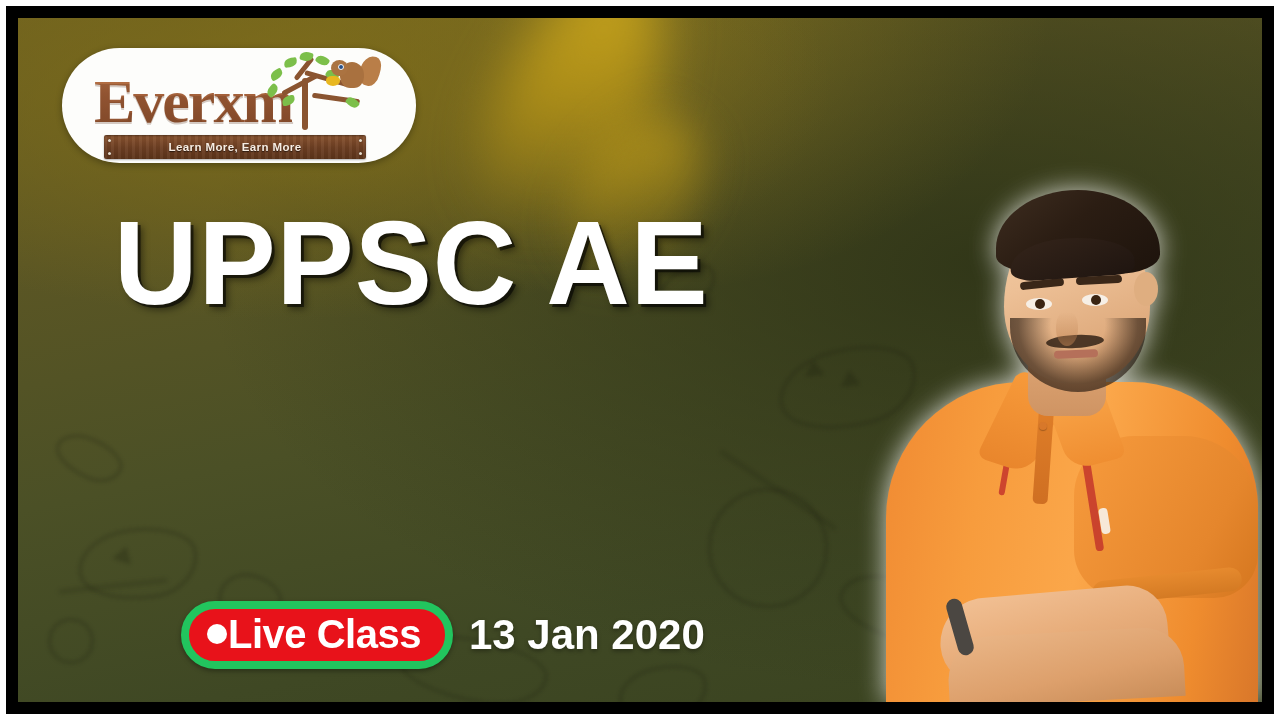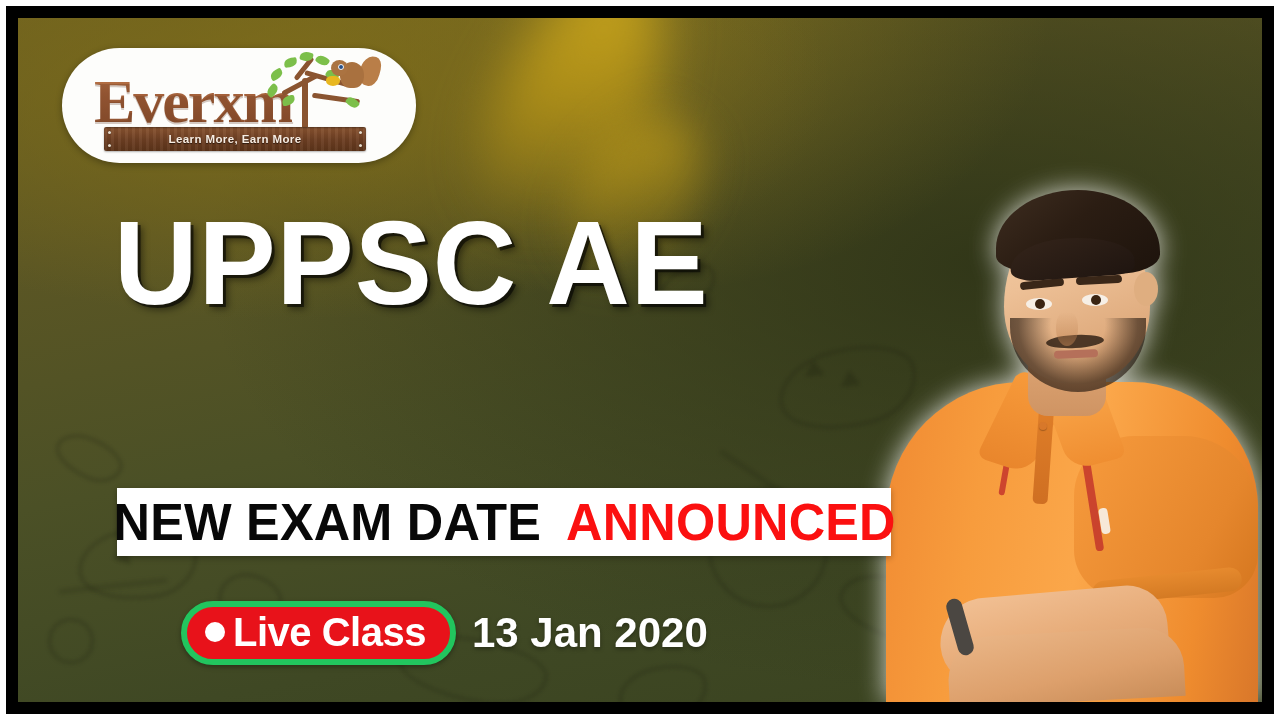--- a/index.html
+++ b/index.html
@@ -129,21 +129,21 @@
     color:#a4613a;
     background:linear-gradient(180deg,#c07a4a 0%,#a3603a 40%,#8a4e2d 100%);
     -webkit-background-clip:text;
     background-clip:text;
     -webkit-text-fill-color:transparent;
     text-shadow:0 2px 0 rgba(90,48,24,0.25);
   }
   
   .logo-plank {
     position:absolute;
-    left:42px; bottom:12px;
+    left:42px; bottom:4px;
     width:262px; height:24px;
     background:
       repeating-linear-gradient(90deg, rgba(255,255,255,0.045) 0 3px, rgba(0,0,0,0.05) 3px 7px),
       linear-gradient(180deg,#8a5430 0%,#6e3f23 52%,#5c3419 100%);
     border-radius:2px;
     box-shadow:0 1px 2px rgba(0,0,0,0.38) inset, 0 1px 2px rgba(0,0,0,0.3);
     display:flex; align-items:center; justify-content:center;
   }
   .logo-plank span {
     color:#f7ece2;
@@ -270,23 +270,23 @@
   #banner-white .dark  { color:#080808; }
   #banner-white .accent{ color:#fb1010; }
 
   
   #live-row {
     position:absolute;
     left:163px; top:583px;
     display:flex; align-items:center; gap:16px;
   }
   #live-pill {
-    display:flex; align-items:center; gap:8px;
+    display:flex; align-items:center; gap:1px;
     background:#e8121a;
-    border:6px solid #22c55e;
+    border:8px solid #22c55e;
     border-radius:40px;
     padding:4px 24px 6px 18px;
     box-shadow:0 2px 5px rgba(0,0,0,0.35);
   }
   #live-dot {
     width:20px; height:20px;
     border-radius:50%;
     background:#ffffff;
     flex:none;
   }
@@ -576,24 +576,20 @@
             <i class="plank-screw ps3"></i>
               <i class="plank-screw ps4"></i>
             <span>Learn More, Earn More</span>
           </div>
         </div>
       </div>
 
       <div id="title">UPPSC AE</div>
 
 
-      <div id="banner-white">
-        <span class="txt dark">NEW EXAM DATE</span>
-        <span class="txt accent">ANNOUNCED</span>
-      </div>
 
       <div id="live-row">
         <div id="live-pill">
           <span id="live-dot"></span>
           <span class="txt">Live Class</span>
         </div>
         <div id="live-date">13 Jan 2020</div>
       </div>
 
     </div>

